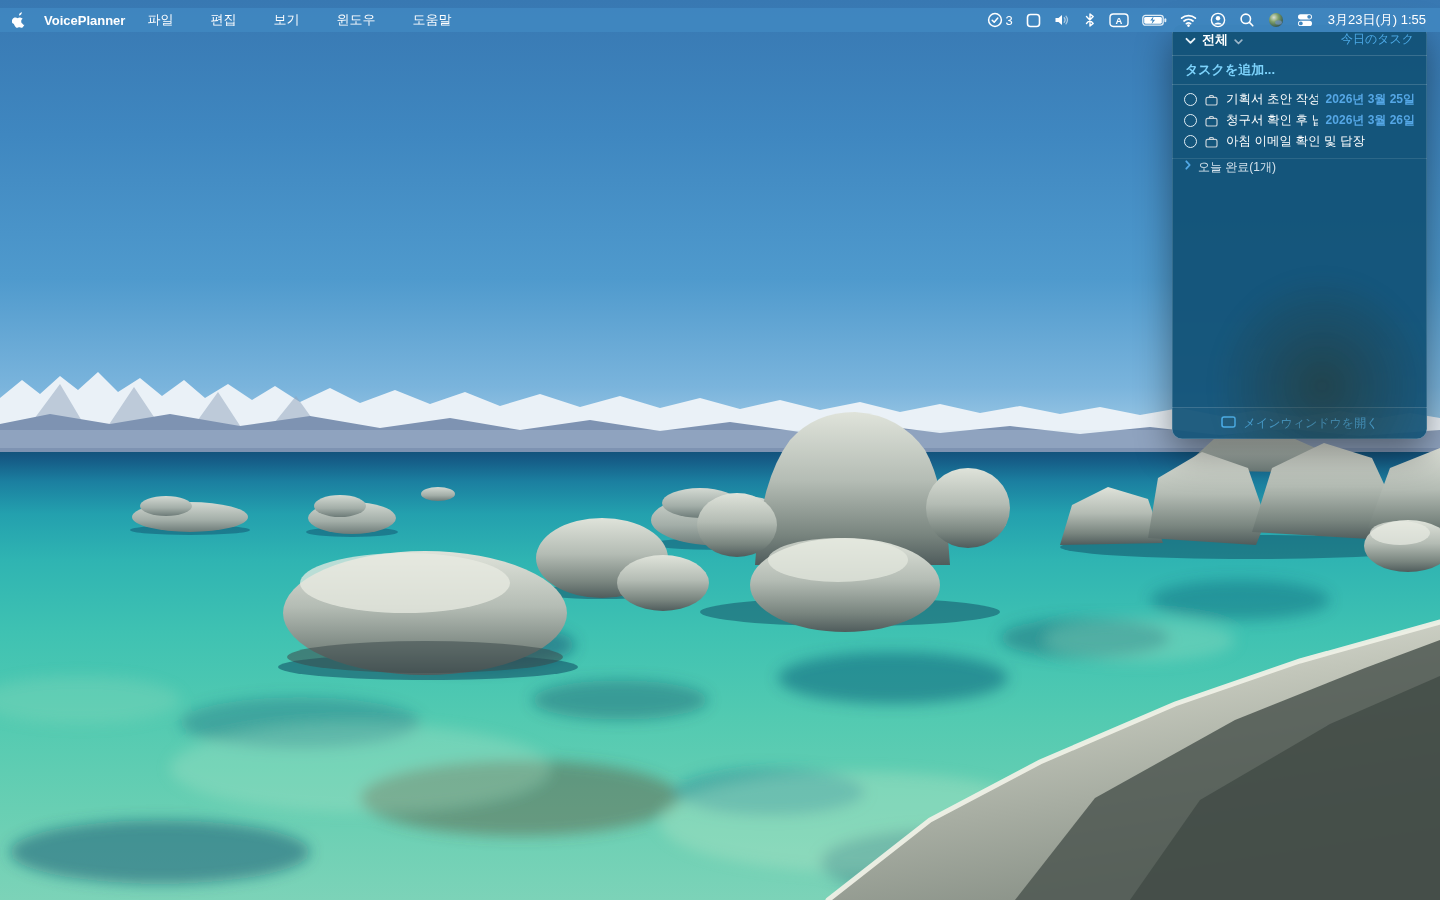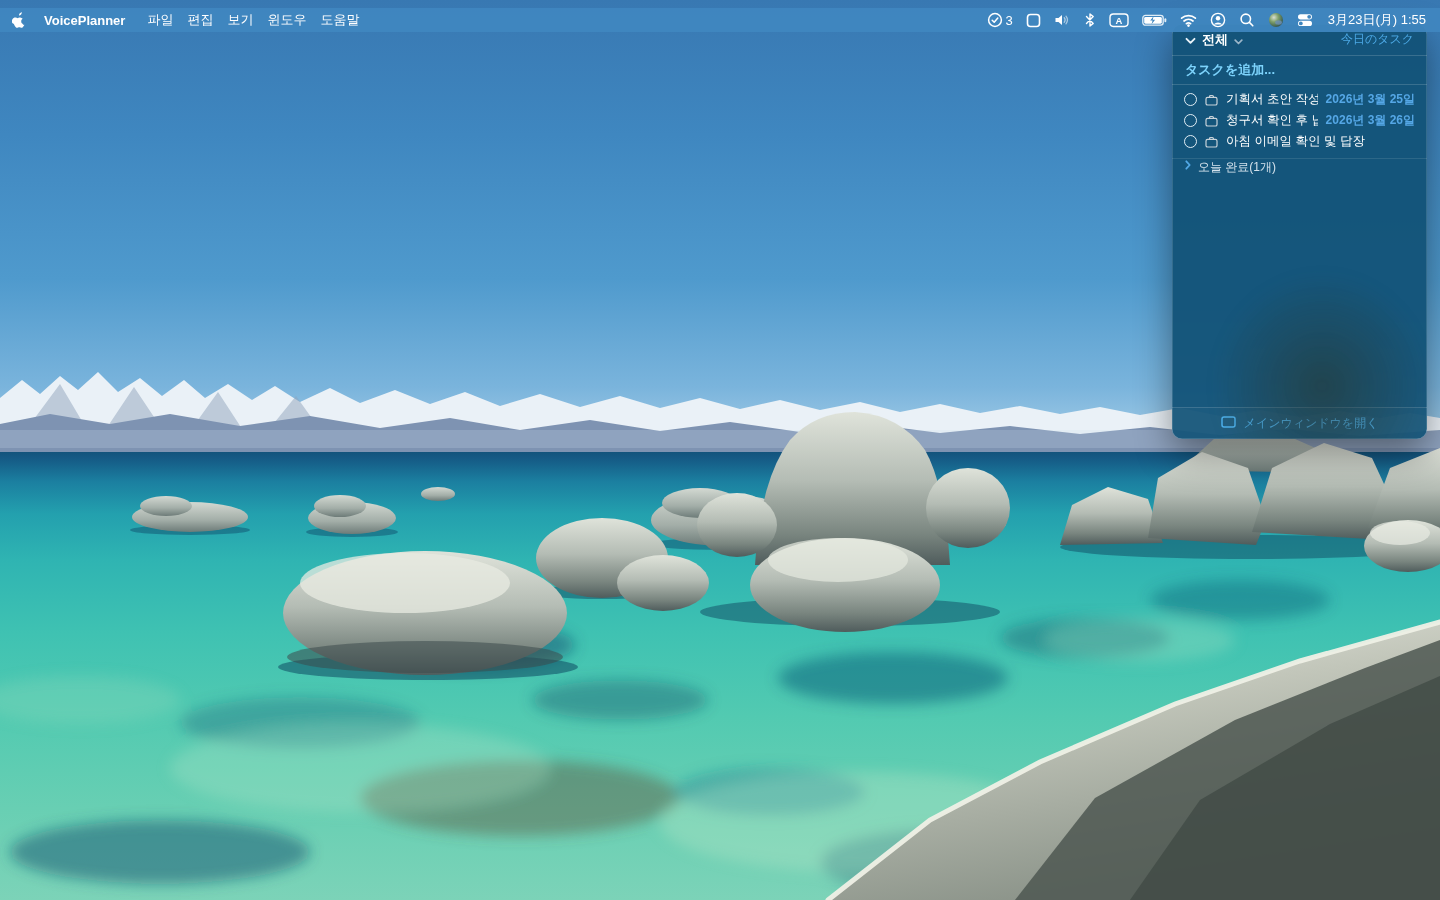--- a/index.html
+++ b/index.html
@@ -10,21 +10,21 @@
     background:linear-gradient(180deg,#3878b2 0%,#3f87c0 30%,#4f9acd 62%,#7ab4dc 86%,#a9cfe8 100%);}
   .water{position:absolute;left:0;top:440px;width:1440px;height:460px;
     background:linear-gradient(180deg,#0f466b 0%,#155a85 4%,#1b7fa0 9%,#23a0ae 16%,#2fb4b2 26%,#3fc2b2 42%,#52cab1 60%,#68cfb3 80%,#7cd3b8 100%);}
   .wall svg{position:absolute;left:0;top:0;}
   
   .menubar{position:absolute;top:0;left:0;width:1440px;height:24px;box-sizing:border-box;
     display:flex;align-items:center;padding:0 14px 0 12px;
     background:rgba(63,134,191,.93);color:#fff;font-size:13px;z-index:5;margin-top:8px;}
   .menubar svg{display:block;}
   .appname{font-weight:700;margin-left:18px;}
-  .menus{display:flex;gap:14px;margin-left:22px;}
+  .menus{display:flex;gap:37px;margin-left:22px;}
   .menus span{cursor:default;}
   .status{margin-left:auto;display:flex;align-items:center;gap:13px;}
   .st{display:flex;align-items:center;gap:3px;}
   .clock{margin-left:2px;white-space:nowrap;}
   
   .panel{position:absolute;left:1172px;top:24px;width:255px;height:415px;z-index:4;
     border-radius:10px;background:rgba(18,82,119,.95);color:#fff;overflow:hidden;
     display:flex;flex-direction:column;
     box-shadow:0 14px 36px rgba(0,0,0,.42), inset 0 0 0 0.5px rgba(255,255,255,.28);}
   .p-header{height:31px;flex:none;display:flex;align-items:center;padding:0 13px;gap:6px;}

